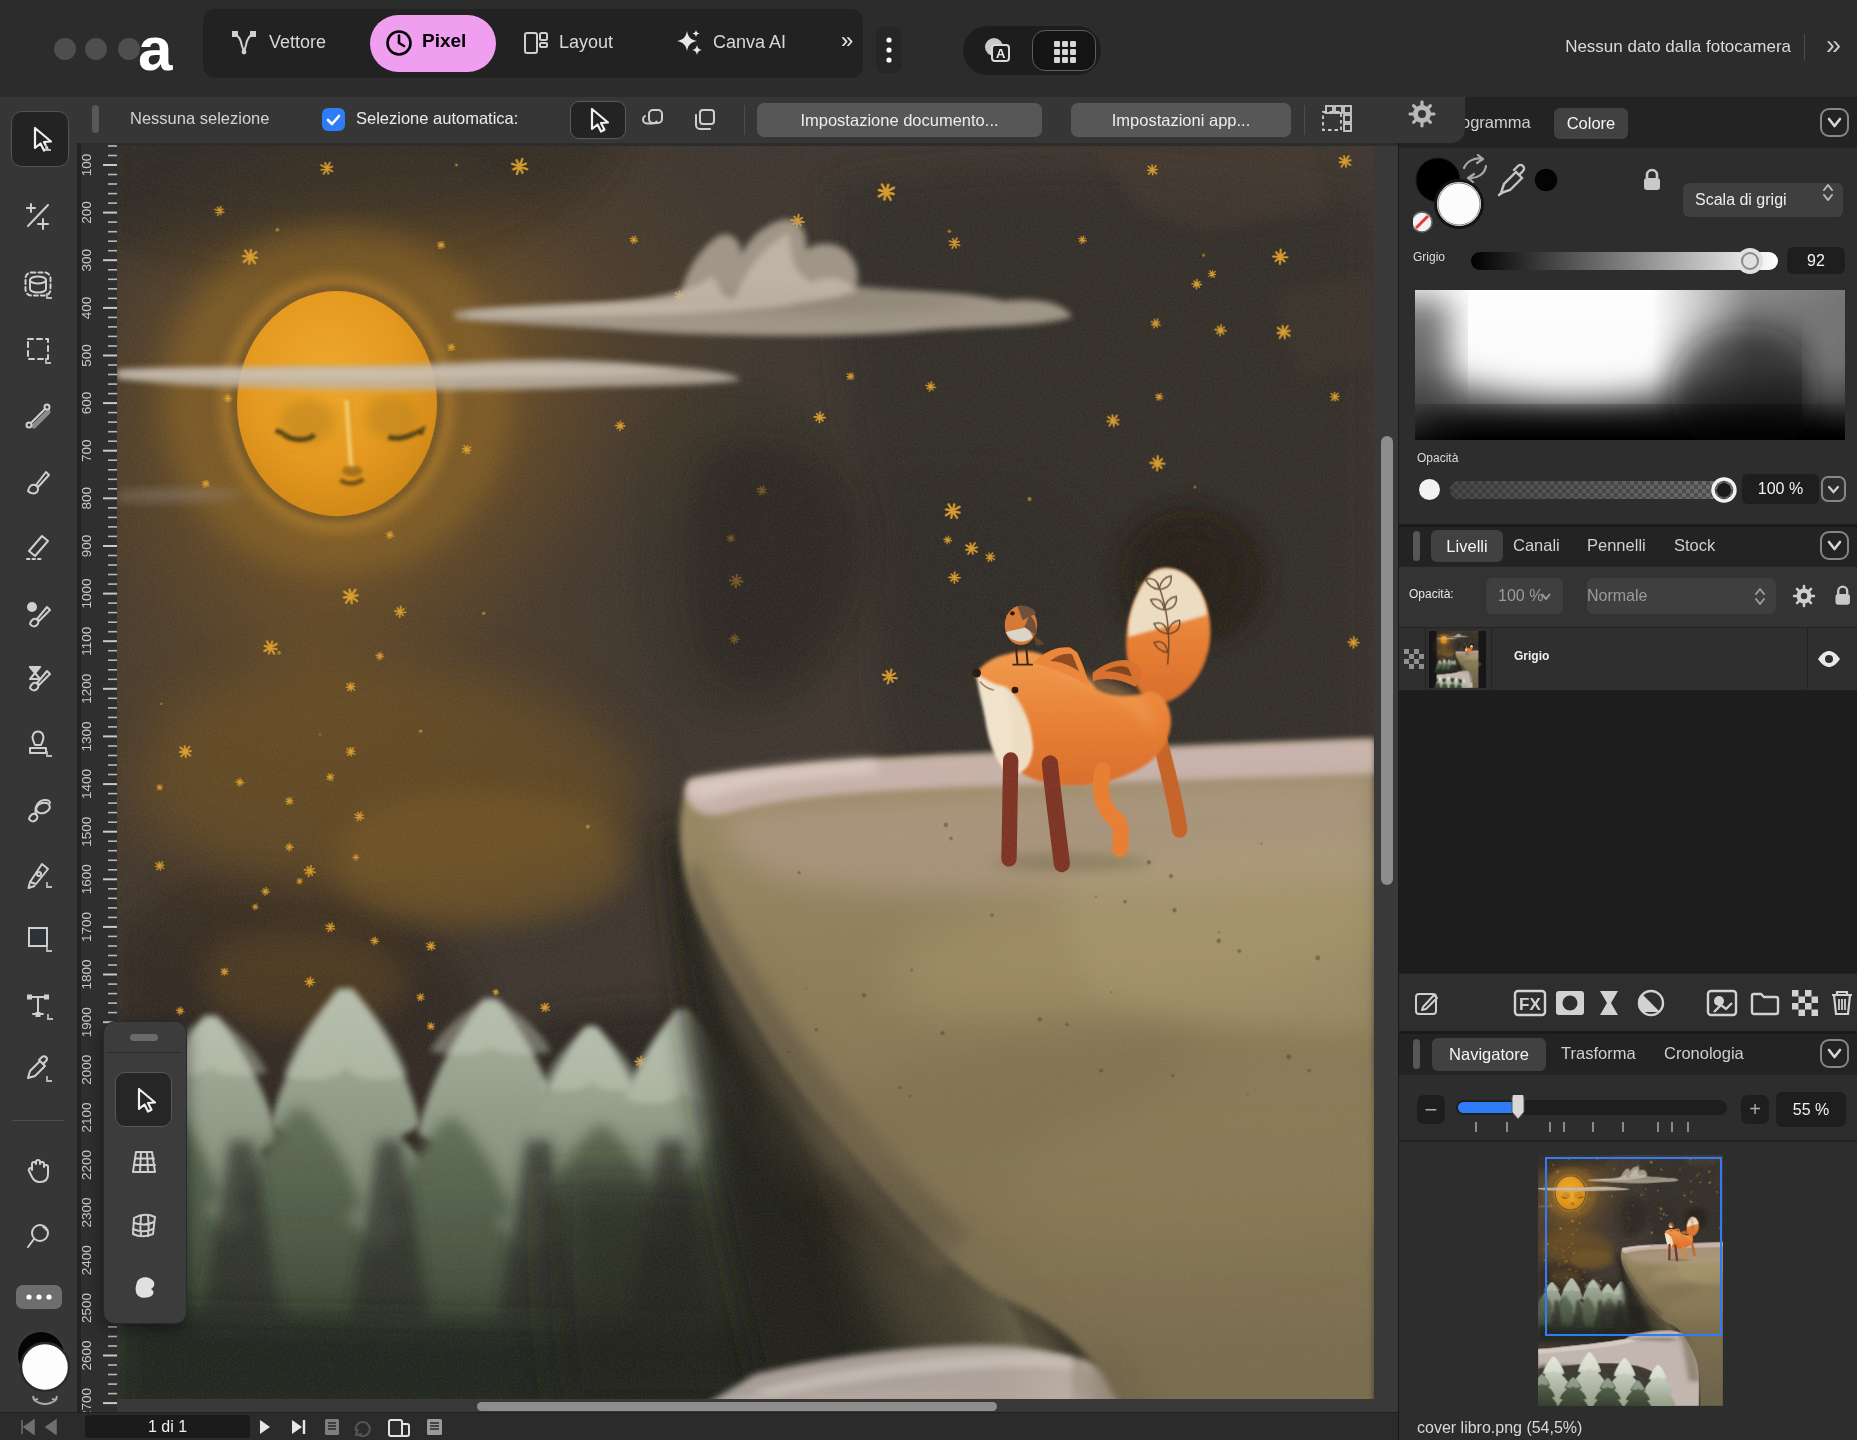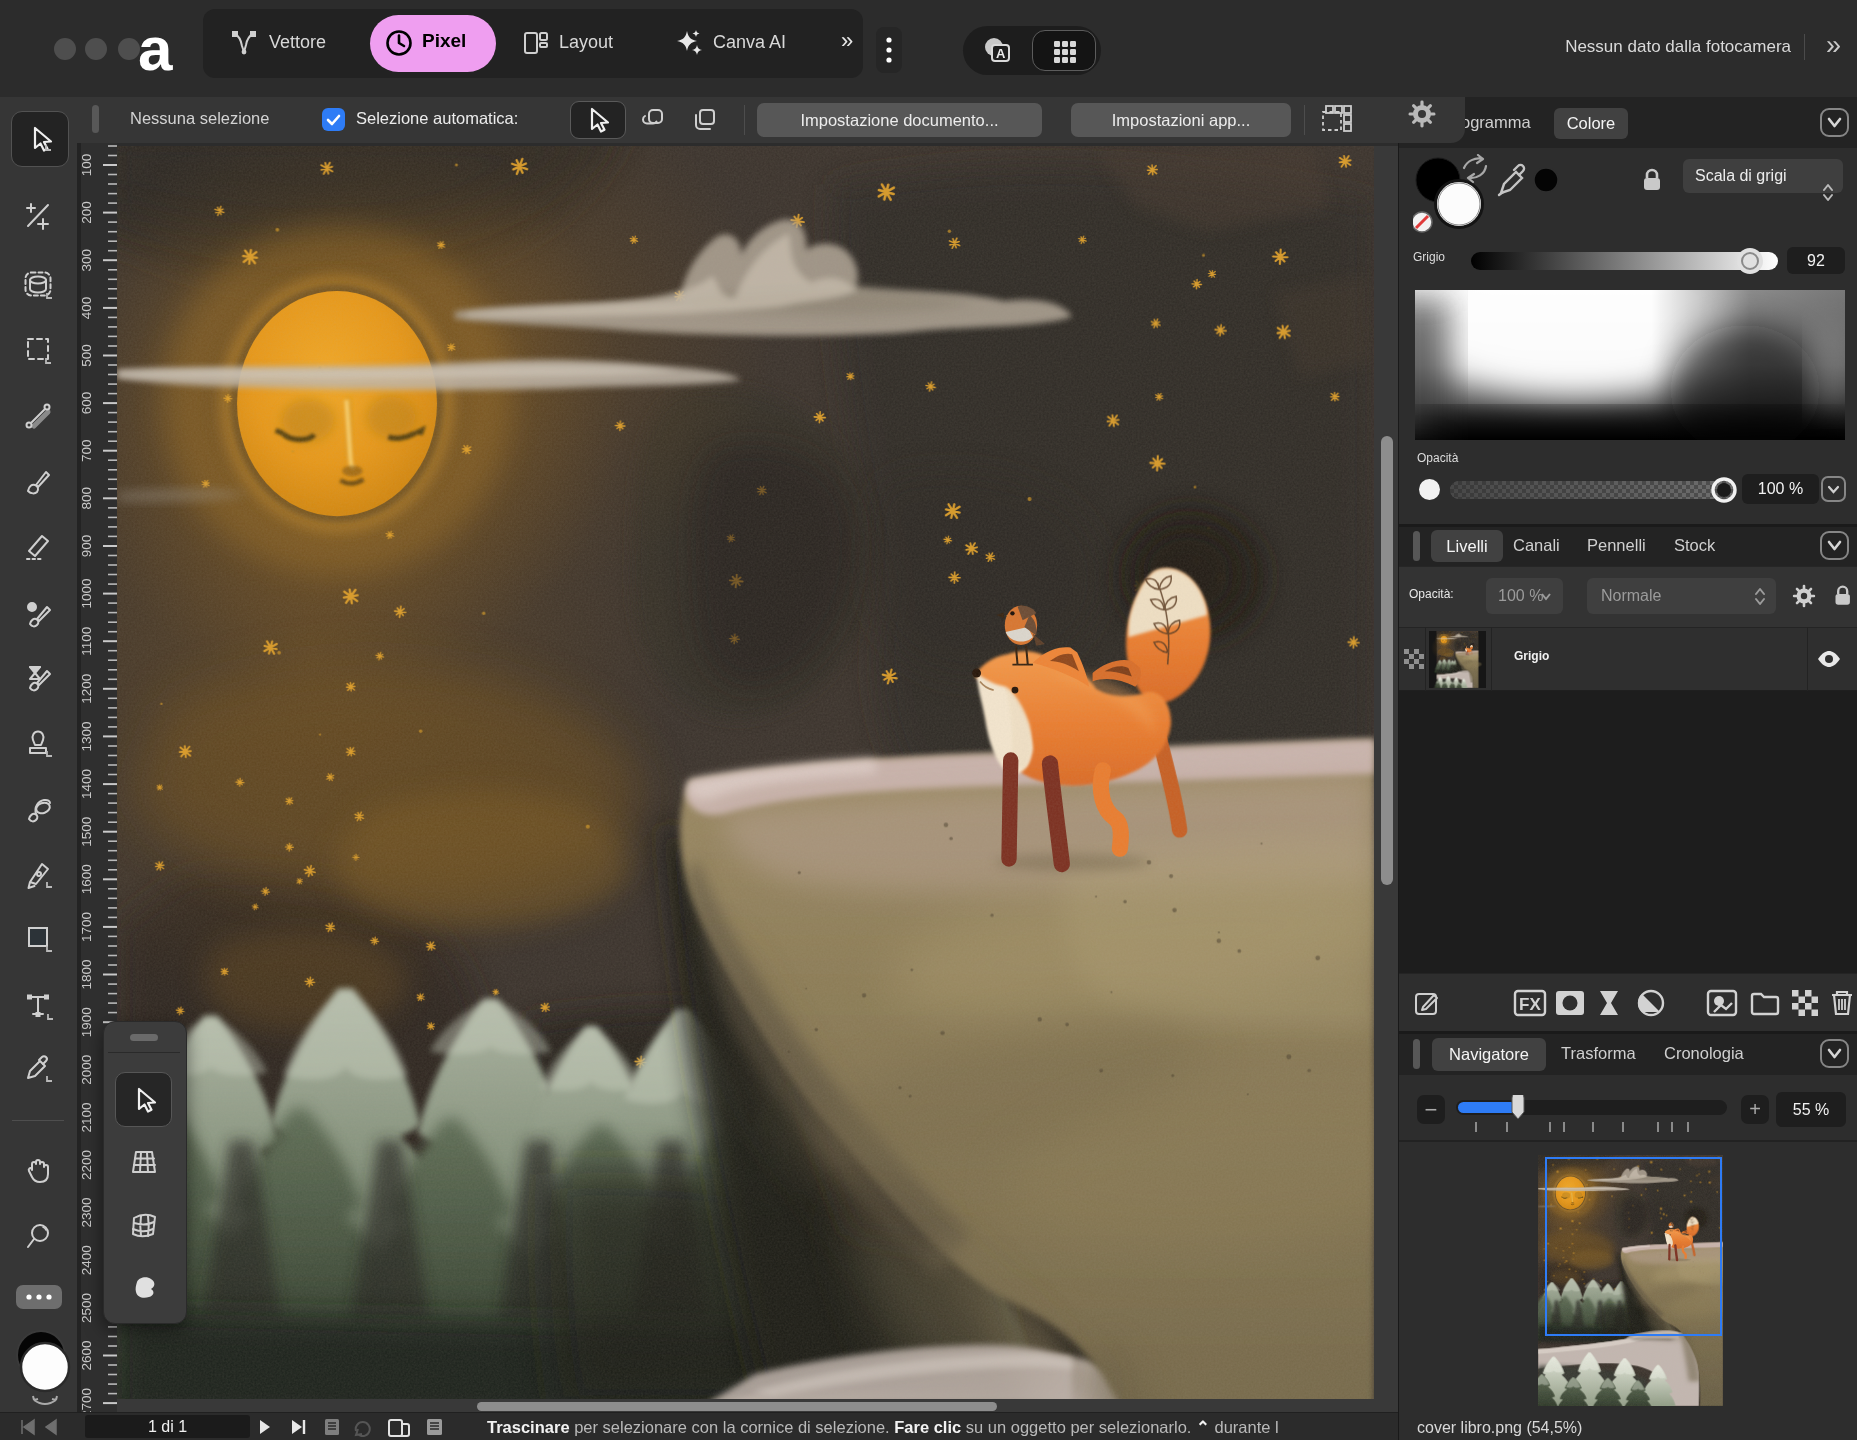--- a/index.html
+++ b/index.html
@@ -1021,21 +1021,21 @@
         </svg>
       </div>
       <div class="abs" style="left:240px;top:70px">
         <svg width="26" height="26" viewBox="0 0 26 26" style="">
           <g transform="scale(1.0)">
             <rect x="5" y="11" width="16" height="12" rx="3" fill="#c9c9c9"></rect>
             <path d="M8,11 v-3 a5,5 0 0 1 10,0 v3" stroke="#c9c9c9" stroke-width="2.6" fill="none"></path>
           </g>
         </svg>
       </div>
-      <div class="greybox" style="left:284px;top:62px;width:160px;height:34px;color:#ececec">
+      <div class="greybox" style="left:284px;top:86px;width:160px;height:34px;color:#ececec">
         <span style="margin-left:12px">Scala di grigi</span>
       </div>
       <div class="abs" style="left:420px;top:85px">
         <svg width="18" height="21" viewBox="0 0 18 21" style="">
           <path d="M5,8 L9,3 L13,8 M5,13 L9,18 L13,13" stroke="#bbb" stroke-width="2" fill="none" stroke-linecap="round" stroke-linejoin="round"></path>
         </svg>
       </div>
       <span class="lbl" style="left:14px;top:153px">Grigio</span>
       <div class="abs" style="left:72px;top:155px;width:307px;height:18px;border-radius:9px;background:linear-gradient(to right,#000,#fff)"></div>
       <div class="abs" style="left:336px;top:149px">
@@ -1104,21 +1104,21 @@
       <span class="lbl" style="left:10px;top:490px;color:#e8e8e8">Opacità:</span>
       <div class="greybox" style="left:87px;top:481px;width:77px;height:36px">
         <span style="margin-left:12px">100 %</span>
       </div>
       <div class="abs" style="left:140px;top:493px">
         <svg width="14" height="14" viewBox="0 0 14 14" style="">
           <path d="M3,4 L7,9 L11,4" stroke="#9b9b9b" stroke-width="2" fill="none"></path>
         </svg>
       </div>
       <div class="greybox" style="left:188px;top:481px;width:189px;height:36px">
-        <span style="margin-left:14px">Normale</span>
+        <span style="">Normale</span>
       </div>
       <div class="abs" style="left:352px;top:489px">
         <svg width="18" height="21" viewBox="0 0 18 21" style="">
           <path d="M5,8 L9,3 L13,8 M5,13 L9,18 L13,13" stroke="#9b9b9b" stroke-width="2" fill="none" stroke-linecap="round" stroke-linejoin="round"></path>
         </svg>
       </div>
       <div class="abs" style="left:392px;top:486px">
         <svg width="26" height="26" viewBox="0 0 26 26" style="">
           <g fill="#cfcfcf">
             <circle cx="13" cy="13" r="7.5"></circle>
@@ -1314,15 +1314,14 @@
           <rect x="3" y="4" width="13" height="16" rx="2" stroke="#e3e3e3" stroke-width="2" fill="none"></rect>
           <path d="M16,8 h5 a2,2 0 0 1 2,2 v8 a2,2 0 0 1 -2,2 h-8" stroke="#e3e3e3" stroke-width="2" fill="none"></path>
         </svg>
       </div>
       <div class="abs" style="left:424px;top:4px">
         <svg width="22" height="20" viewBox="0 0 22 20" style="">
           <rect x="3" y="2" width="15" height="16" rx="1.5" fill="#9a9a9a"></rect>
           <path d="M6,6 h9 M6,9 h9 M6,12 h9" stroke="#2b2b2b" stroke-width="1.4"></path>
         </svg>
       </div>
-      <div class="abs" style="left:487px;top:5px;white-space:nowrap"><b style="color:#f2f2f2">Trascinare</b> per selezionare con la cornice di selezione. <b style="color:#f2f2f2">Fare clic</b> su un oggetto per selezionarlo. <b style="color:#f2f2f2">⌃</b> durante l</div>
     </div>
     <div id="fname"><span style="margin-left:18px;position:relative;top:4px">cover libro.png (54,5%)</span></div>
   </div>
 </body></html>

